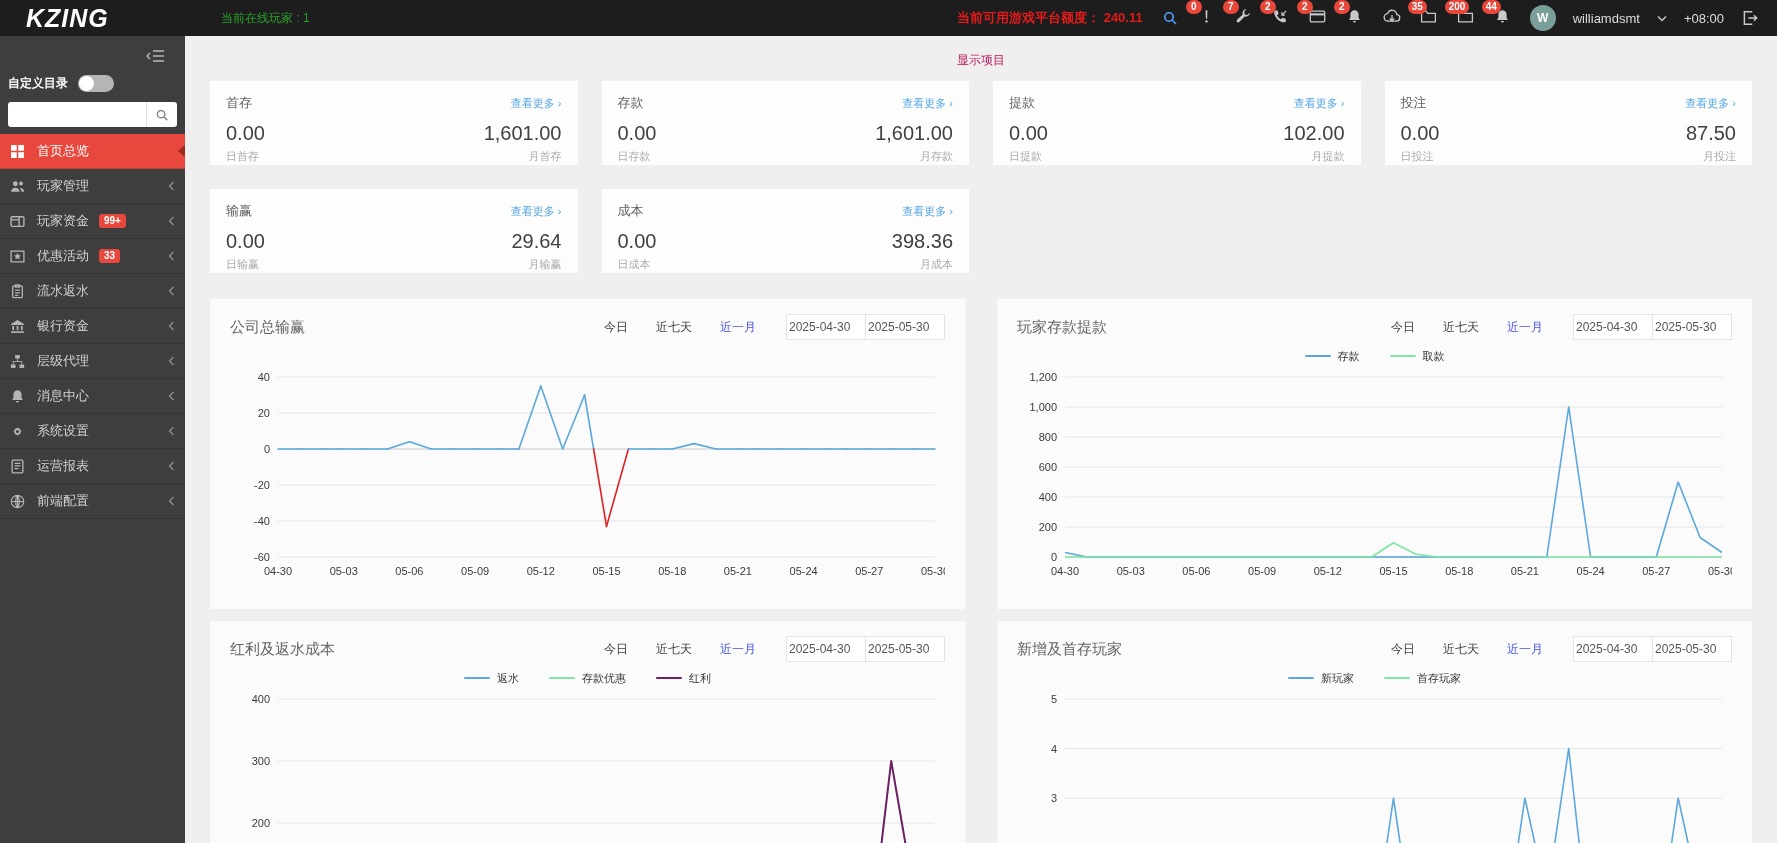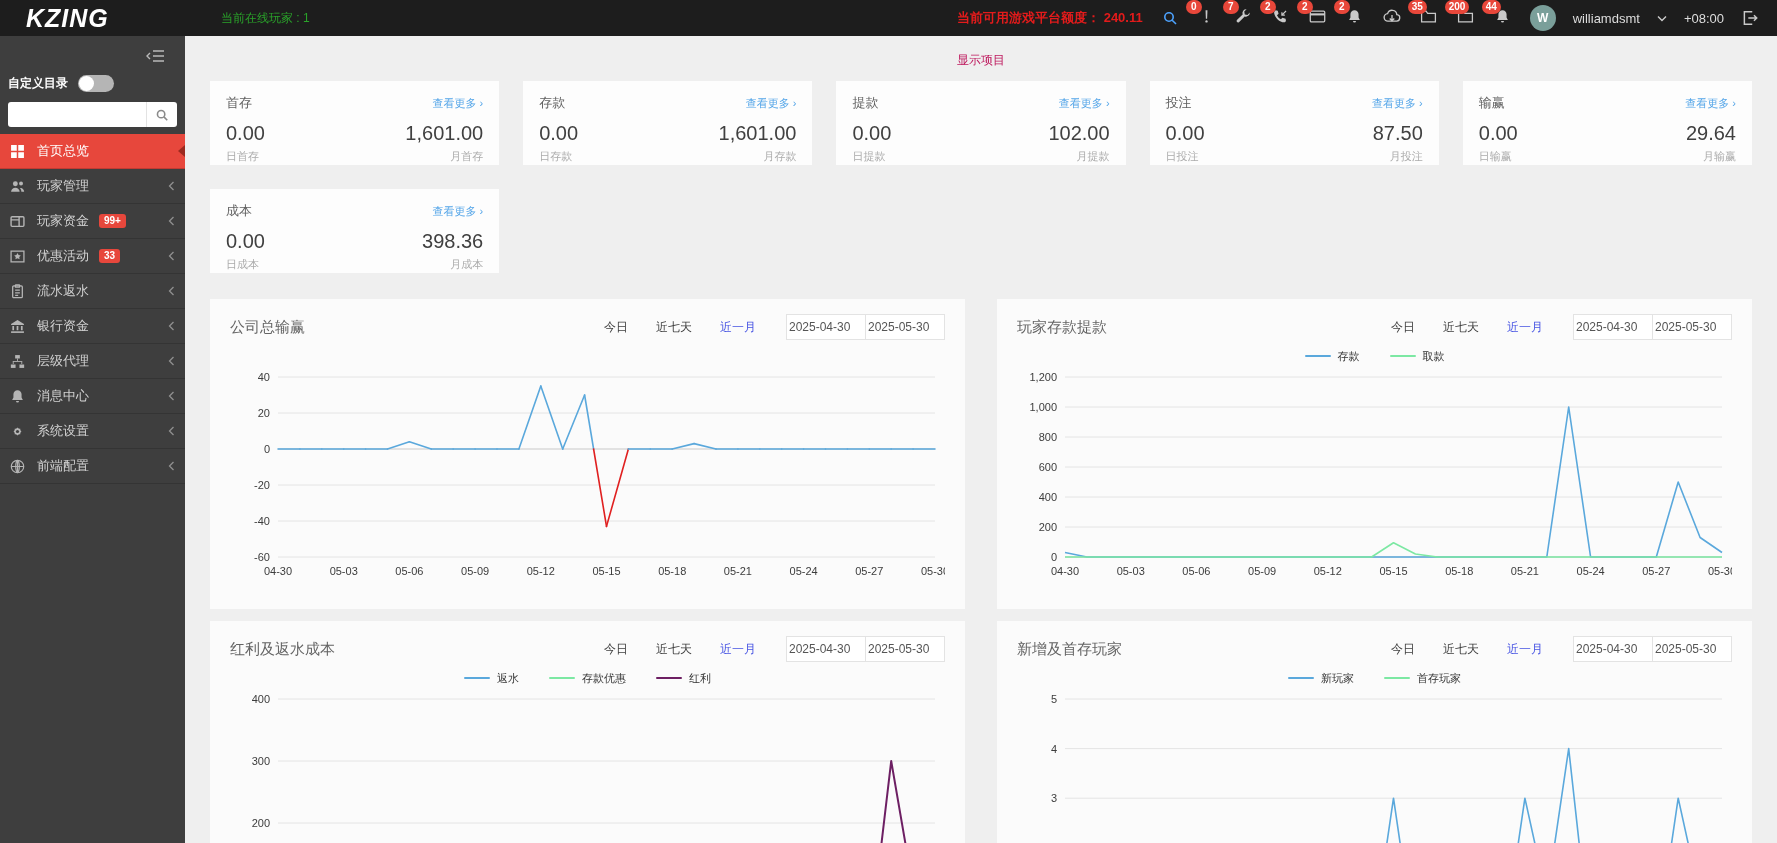--- a/index.html
+++ b/index.html
@@ -36,21 +36,21 @@
   .mi-label{white-space:nowrap}
   .mi-badge{background:#e7473c;color:#fff;font-size:10px;font-weight:bold;border-radius:3px;padding:2px 5px;line-height:1}
   .mi .arrow{margin-left:auto;display:flex}
   .mi.active{background:#e7473c;color:#fff}
   .mi.active .ic{color:#fff}
   .mi.active::after{content:"";position:absolute;right:0;top:50%;transform:translateY(-50%);
       border:6px solid transparent;border-right:7px solid #9c2a1f;border-left:0}
   
   .content{margin-left:185px;padding:0 25px;box-sizing:border-box}
   .show-items{text-align:center;padding:16px 0 12px;font-size:12px;color:#be185d;cursor:pointer}
-  .cards{display:grid;grid-template-columns:repeat(5,1fr);gap:24px}
+  .cards{display:grid;grid-template-columns:repeat(4,1fr);gap:24px}
   .card{background:#fdfdfd;padding:13px 16px 12px;box-sizing:border-box;height:84px}
   .card-top{display:flex;justify-content:space-between;align-items:center}
   .c-title{font-size:13px;color:#5f5f5f}
   .c-more{font-size:11px;color:#54a5e8;cursor:pointer}
   .c-vals{display:flex;justify-content:space-between;margin-top:10px;font-size:20px;color:#404040}
   .c-subs{display:flex;justify-content:space-between;margin-top:4px;font-size:11px;color:#ababab}
   .panels{display:grid;grid-template-columns:755px 755px;gap:12px 32px;margin-top:26px}
   .panel{background:#fbfbfb;padding:12px 20px;box-sizing:border-box}
   .p-head{display:flex;align-items:center;height:32px}
   .p-title{font-size:15px;color:#646464;font-weight:normal;margin:0}
@@ -306,20 +306,35 @@
   </div>
         <div class="mi">
     <span class="ic">
             <svg viewBox="0 0 14 14" width="15" height="15" fill="currentColor">
               <rect x="4.4" y="4.4" width="5.2" height="5.2"></rect>
               <rect x="4.4" y="4.4" width="5.2" height="5.2" transform="rotate(45 7 7)"></rect>
               <circle cx="7" cy="7" r="1.5" fill="#3e3e3e"></circle>
             </svg>
           </span>
     <span class="mi-label">系统设置</span>
+
+    <span class="arrow">
+            <svg width="7" height="10" viewBox="0 0 7 10" fill="none" stroke="#909090" stroke-width="1.3">
+              <path d="M5.5 1L1.5 5l4 4"></path>
+            </svg>
+          </span>
+  </div>
+        <div class="mi">
+    <span class="ic">
+            <svg viewBox="0 0 14 14" width="15" height="15" fill="none" stroke="currentColor" stroke-width="1.2">
+              <rect x="2" y="1" width="10" height="12" rx="1"></rect>
+              <path d="M4.3 4h5.4M4.3 6.5h5.4M4.3 9h3.4"></path>
+            </svg>
+          </span>
+    <span class="mi-label">运营报表</span>
 
     <span class="arrow">
             <svg width="7" height="10" viewBox="0 0 7 10" fill="none" stroke="#909090" stroke-width="1.3">
               <path d="M5.5 1L1.5 5l4 4"></path>
             </svg>
           </span>
   </div>
         <div class="mi">
     <span class="ic">
             <svg viewBox="0 0 14 14" width="15" height="15" fill="none" stroke="currentColor" stroke-width="1.1">

